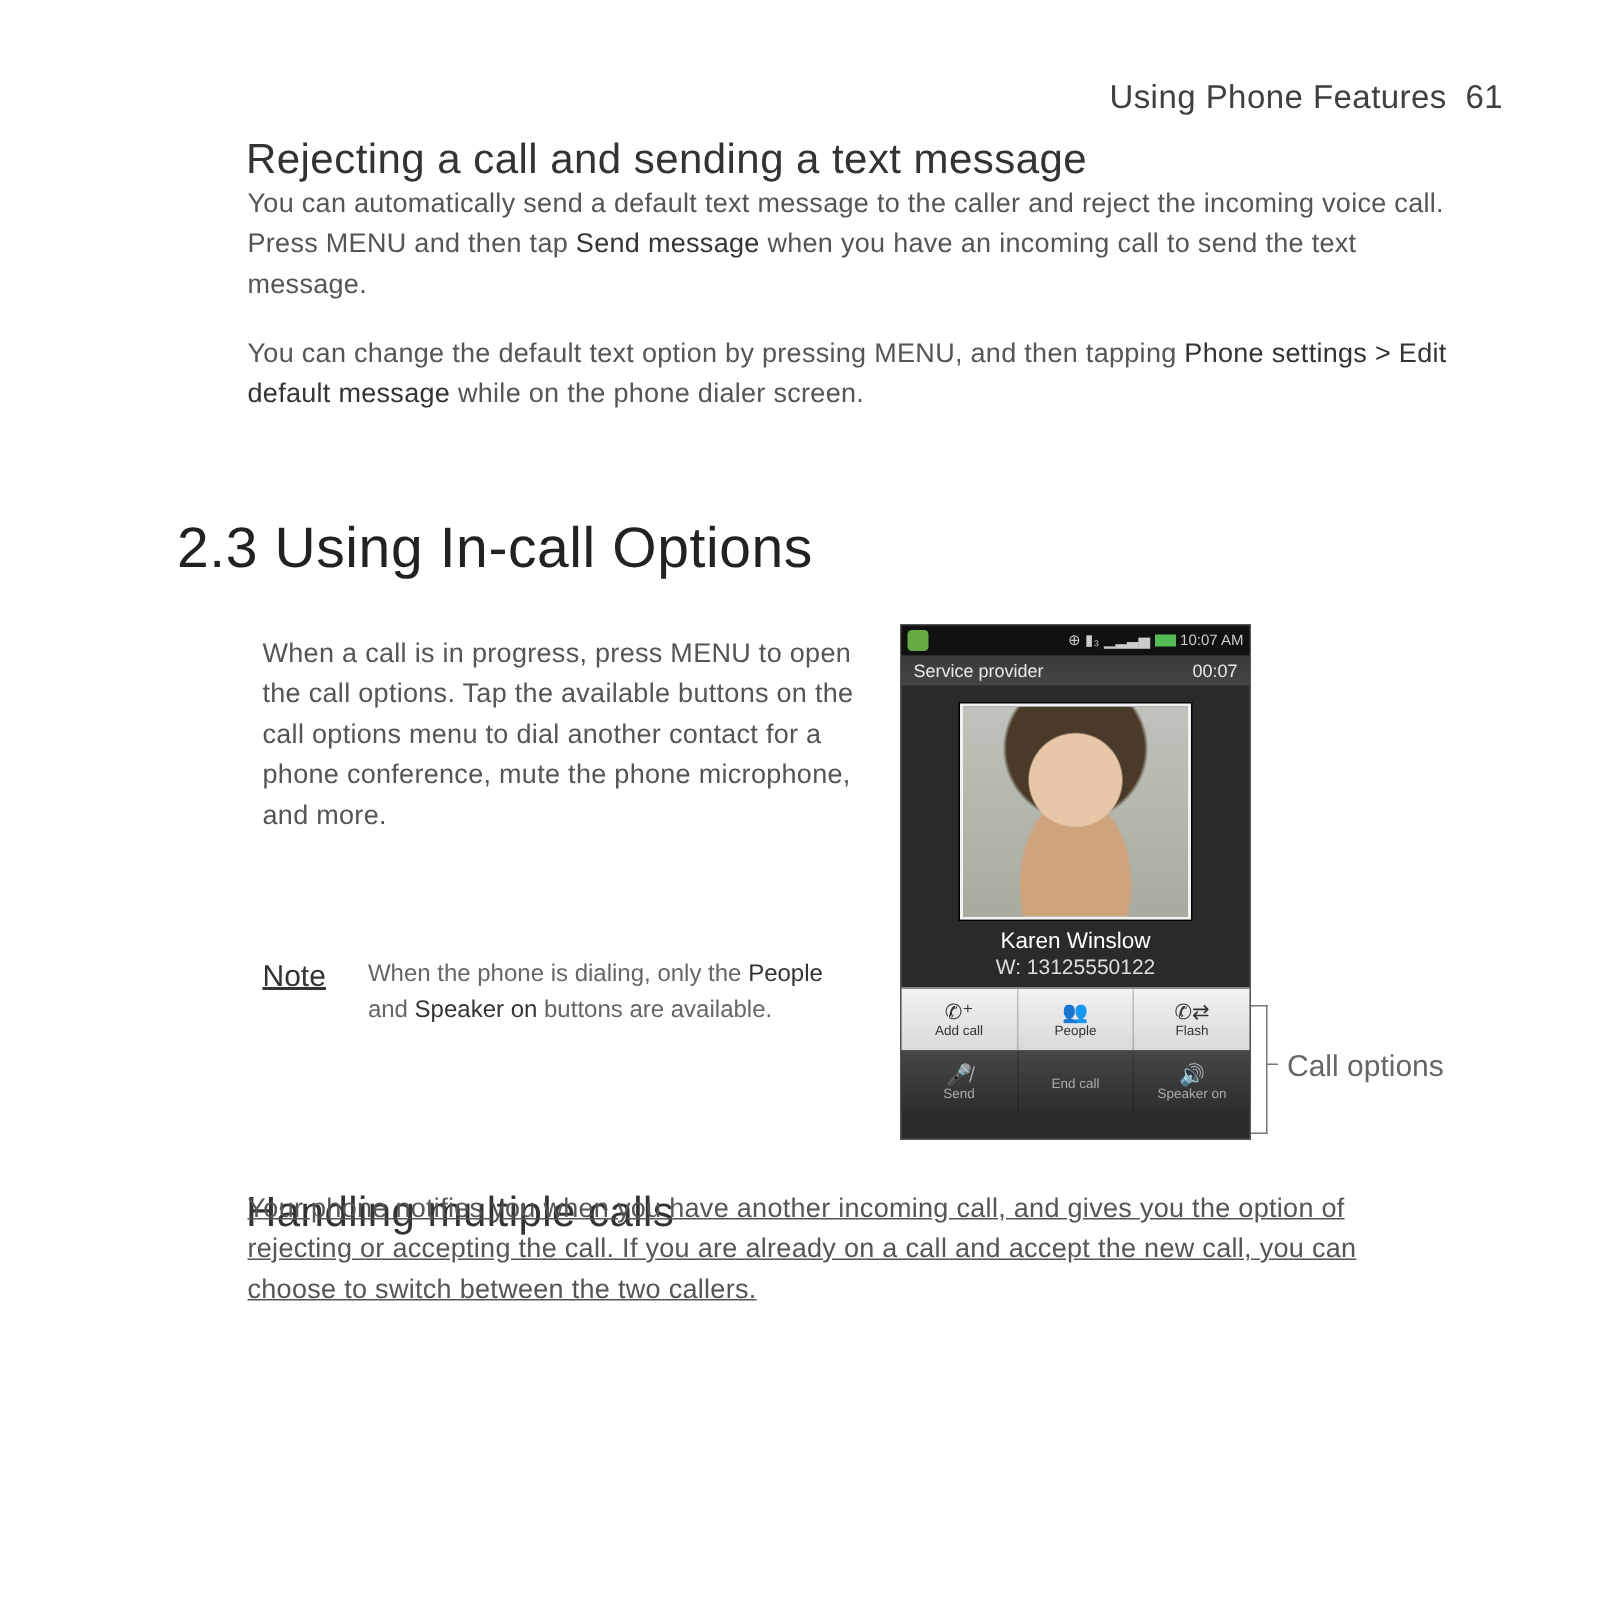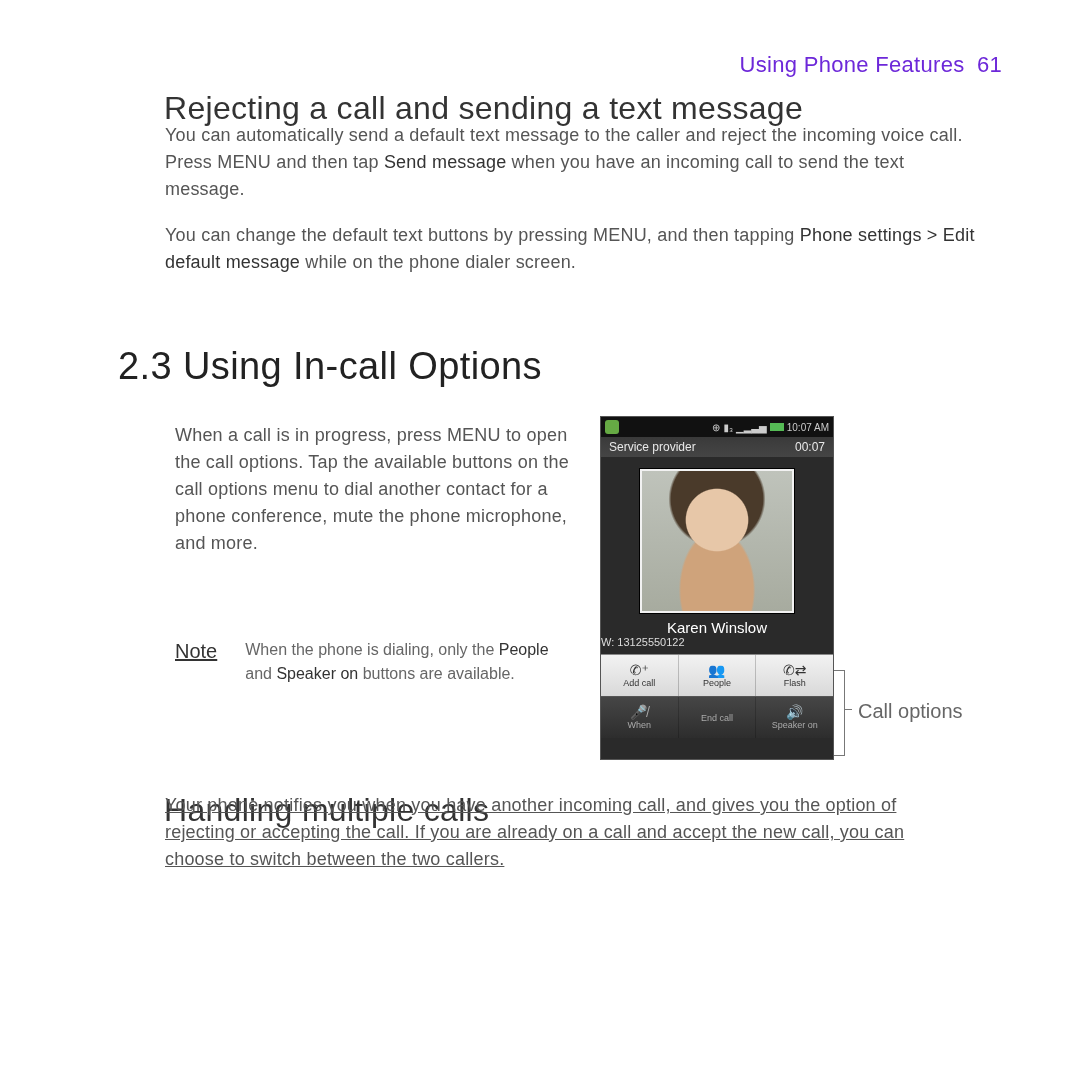--- a/index.html
+++ b/index.html
@@ -15,29 +15,29 @@
   .page {
     position: relative;
     width: 1080px;
     height: 1080px;
   }
   .running-head {
     position: absolute;
     top: 52px;
     right: 78px;
     font-size: 22px;
-    color: #6d28d9;
+    color: #404040;
     letter-spacing: 0.3px;
     text-align: right;
   }
   .running-head .num { margin-left: 6px; }
   .h3 {
     position: absolute;
     left: 164px;
-    font-size: 32px;
+    font-size: 28px;
     color: #333;
     letter-spacing: 0.3px;
   }
   .h3.a { top: 90px; }
   .body {
     font-size: 18px;
     line-height: 1.5;
     color: #555;
     letter-spacing: 0.2px;
   }
@@ -95,21 +95,21 @@
     height: 140px;
     background:
       radial-gradient(circle at 50% 35%, #e7c7a8 0 26%, transparent 27%),
       radial-gradient(ellipse at 50% 85%, #cfa37b 0 34%, transparent 36%),
       radial-gradient(circle at 50% 20%, #4a3a2a 0 34%, transparent 36%),
       linear-gradient(#bfc3bb,#a7ab9f);
     border: 2px solid #f2f2f2;
     box-shadow: 0 0 0 1px #000;
   }
   .caller-name { text-align:center; color:#fff; font-size:15px; }
-  .caller-num  { color:#ddd; font-size:11px; padding-bottom:6px;}
+  .caller-num  { text-align:center; color:#ddd; font-size:14px; padding-bottom:6px;}
   .opt-rows { }
   .opt-row { display:flex; height:41px; }
   .opt-row.top { background: linear-gradient(#f2f2f2,#d9d9d9);  border-top:1px solid #888;}
   .opt-row.bot { background: linear-gradient(#464646,#2d2d2d);  border-top:1px solid #555;}
   .cell {
     flex:1;
     display:flex;
     flex-direction:column;
     align-items:center;
     justify-content:center;
@@ -158,21 +158,21 @@
   <div class="running-head">
     <span>Using Phone Features</span>
     <span class="num">61</span>
   </div>
 
   <div class="h3 a">Rejecting a call and sending a text message</div>
   <div class="body p1">
     <span>You can automatically send a default text message to the caller and reject the incoming voice call. Press MENU and then tap </span><span class="strong">Send message</span><span> when you have an incoming call to send the text message.</span>
   </div>
   <div class="body p2">
-    <span>You can change the default text buttons by pressing MENU, and then tapping </span><span class="strong">Phone settings &gt; Edit default message</span><span> while on the phone dialer screen.</span>
+    <span>You can change the default text option by pressing MENU, and then tapping </span><span class="strong">Phone settings &gt; Edit default message</span><span> while on the phone dialer screen.</span>
   </div>
 
   <div class="h2">2.3  Using In-call Options</div>
 
   <div class="body p3">When a call is in progress, press MENU to open the call options. Tap the available buttons on the call options menu to dial another contact for a phone conference, mute the phone microphone, and more.</div>
 
   <div class="note-row">
     <div class="note-label">Note</div>
     <div class="note-text">
       <span>When the phone is dialing, only the </span><span class="strong">People</span><span> and </span><span class="strong">Speaker on</span><span> buttons are available.</span>
@@ -208,21 +208,21 @@
             <span>People</span>
           </div>
         <div class="cell">
             <span class="ic">✆⇄</span>
             <span>Flash</span>
           </div>
       </div>
       <div class="opt-row bot">
         <div class="cell">
             <span class="ic">🎤̸</span>
-            <span>When</span>
+            <span>Send</span>
           </div>
         <div class="cell">
             <span class="ic"></span>
             <span>End call</span>
           </div>
         <div class="cell">
             <span class="ic">🔊</span>
             <span>Speaker on</span>
           </div>
       </div>

